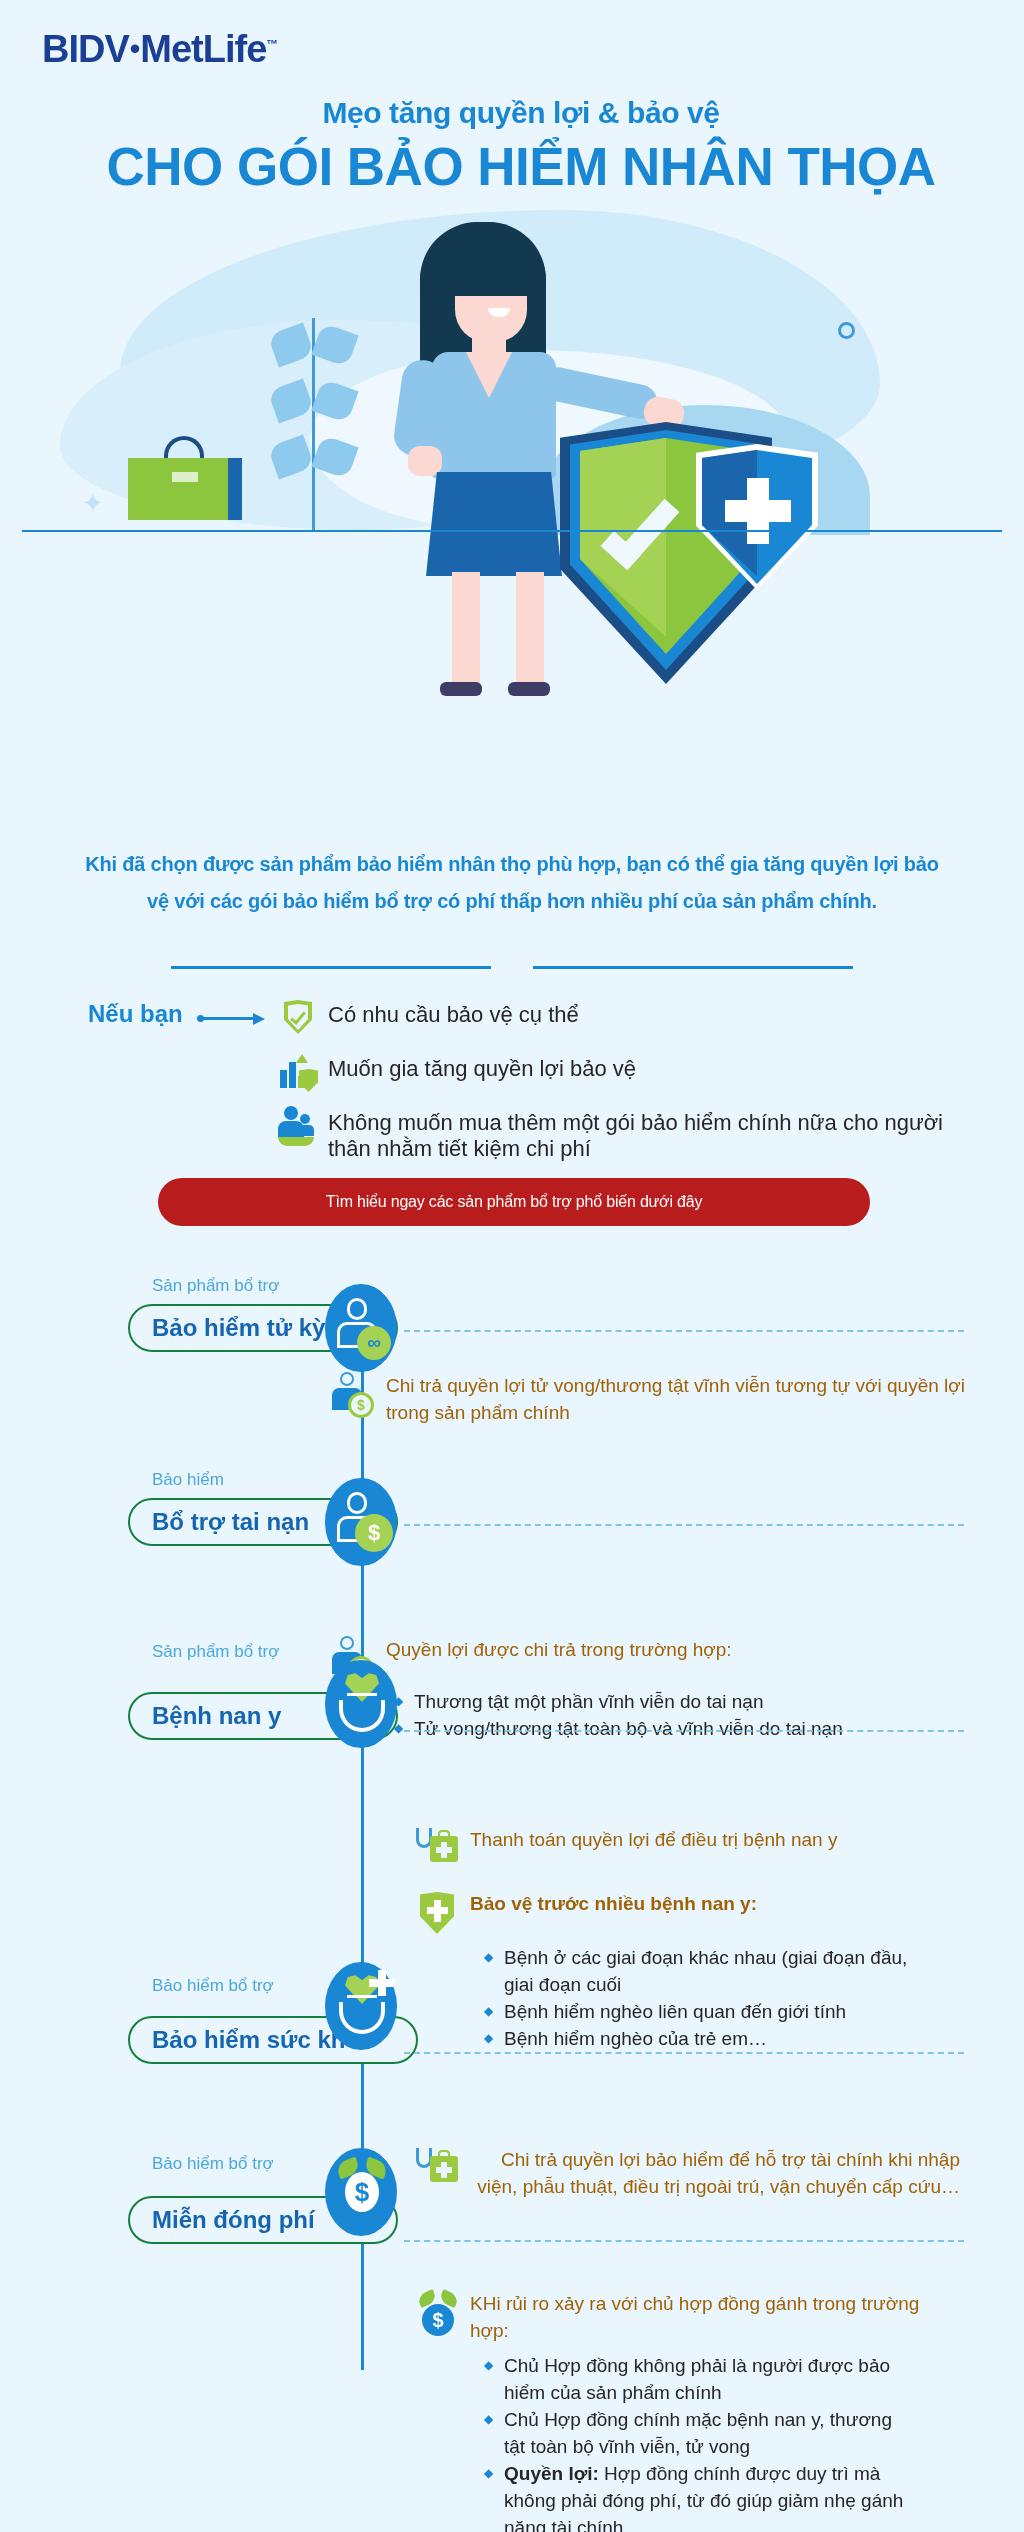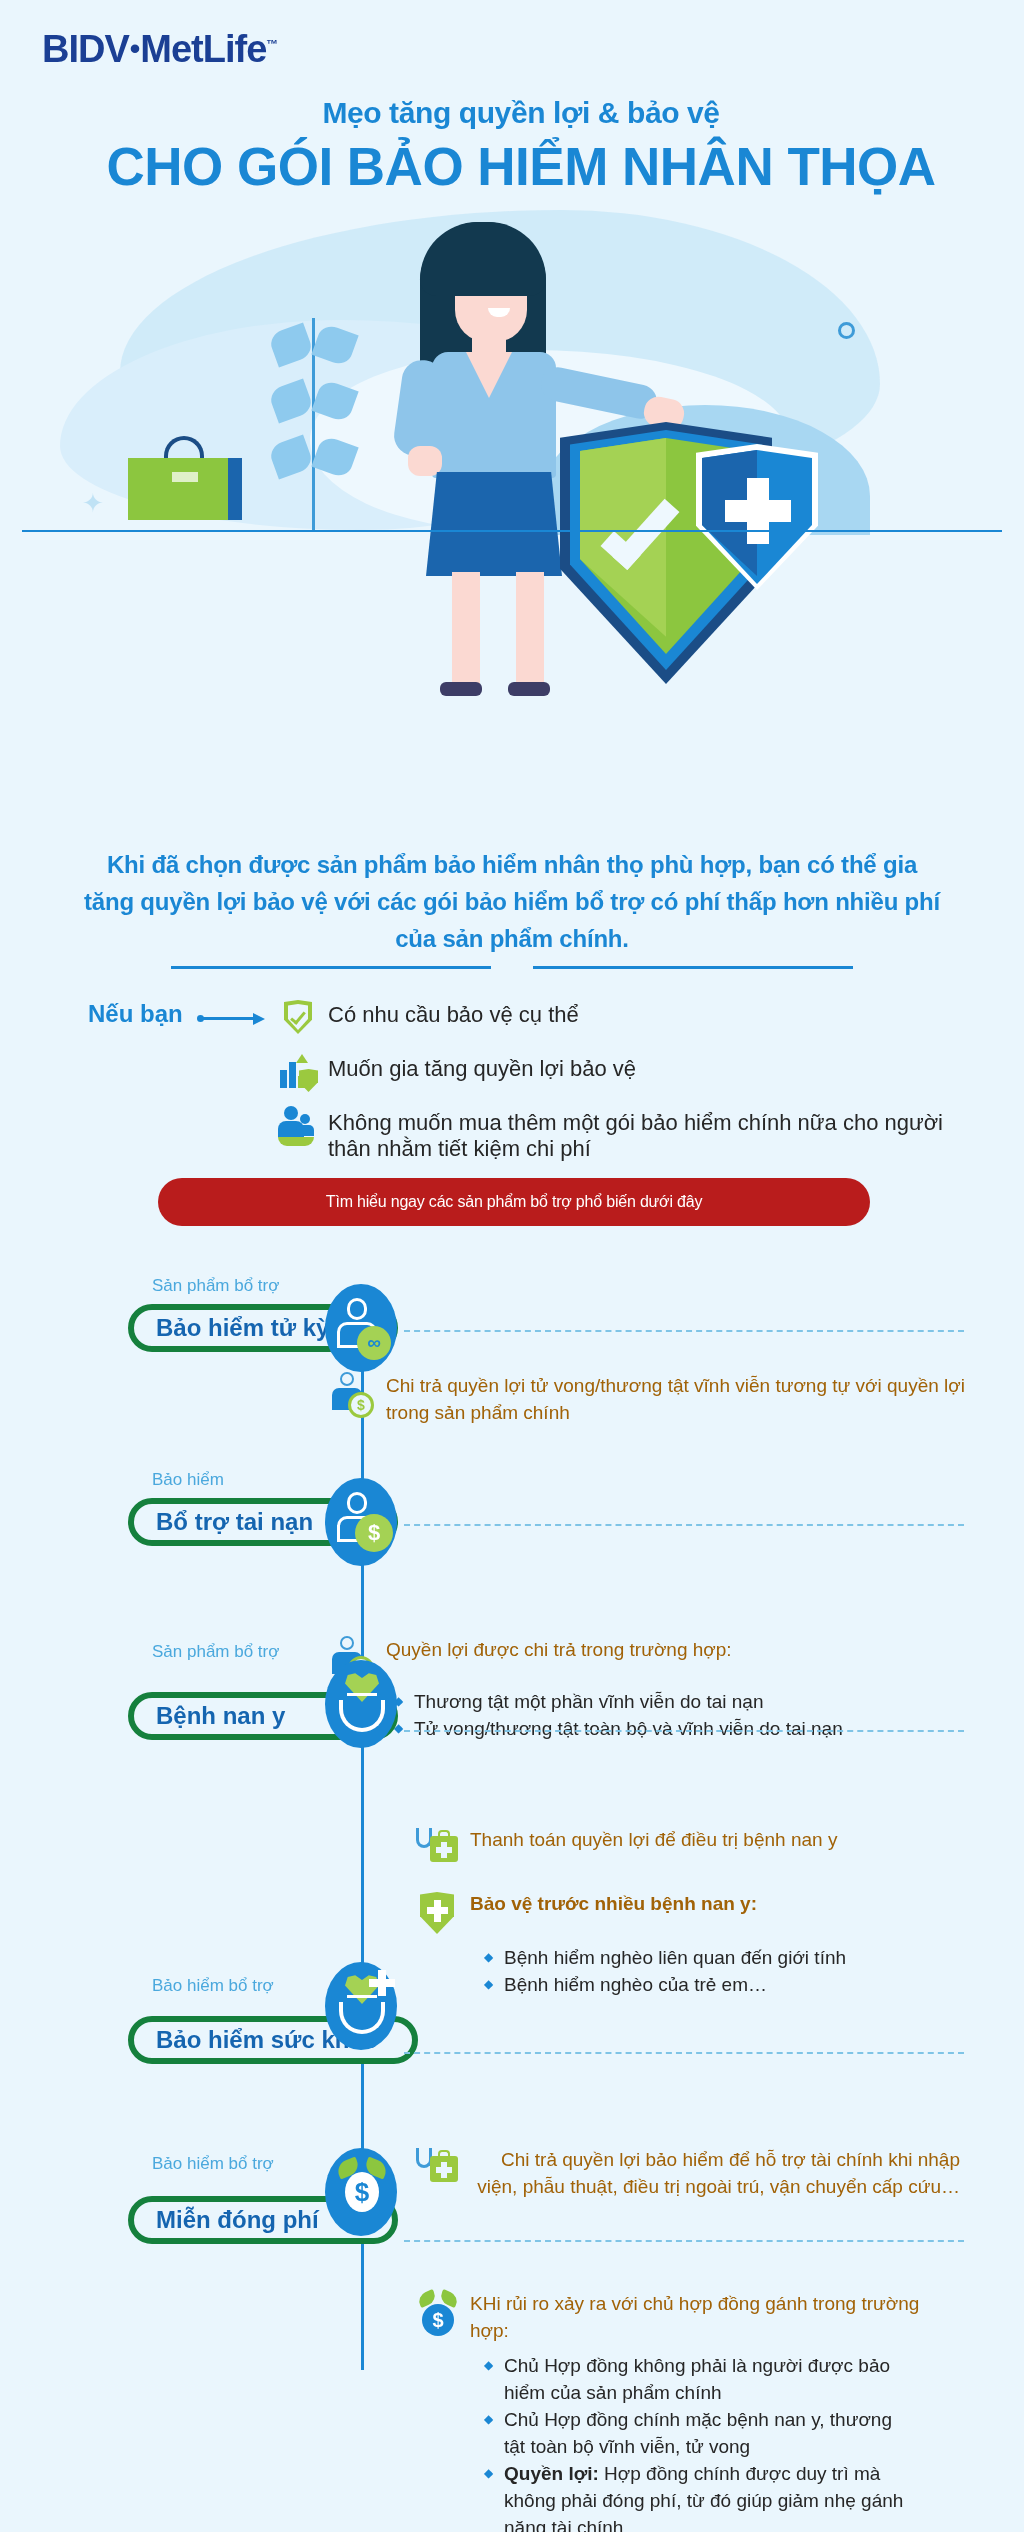--- a/index.html
+++ b/index.html
@@ -282,21 +282,21 @@
   
   .hr-top {
     position: absolute; left: 22px; top: 530px;
     width: 980px; height: 2px; background: #1a87d4;
   }
 
   
   .intro {
     position: absolute; left: 80px; top: 846px; width: 864px;
     text-align: center;
-    font-size: 24px;
+    font-size: 20px;
     line-height: 37px;
     font-weight: bold;
     color: #1a87d4;
     letter-spacing: -0.2px;
   }
   .intro-rules {
     position: absolute; top: 966px; left: 0; width: 1024px;
     display: flex; justify-content: center; gap: 42px;
   }
   .intro-rules span { display: block; width: 320px; height: 3px; background: #1a87d4; }
@@ -369,21 +369,21 @@
     width: 3px; height: 1070px; background: #1a87d4;
   }
   .tl-item { position: absolute; left: 0; width: 1024px; }
 
   .tl-kicker {
     position: absolute; font-size: 17px; color: #4aa8dd;
   }
   .pill {
     position: absolute;
     height: 48px;
-    border: 6px solid #15803d;
+    border: 2px solid #15803d;
     border-radius: 24px;
     background: #eaf6fd;
     display: flex; align-items: center;
     padding-left: 22px; padding-right: 54px;
     font-size: 24px; font-weight: bold; color: #1565b0;
     white-space: nowrap;
   }
   .node {
     position: absolute;
     width: 72px; height: 88px;
@@ -637,20 +637,21 @@
     <div class="detail" style="left:416px; top:1890px; width:580px; display:block;">
       <div style="display:flex; align-items:flex-start;">
         <span class="dico">
           <span class="di-shield-g"></span>
             <span class="di-shield-cv"></span>
             <span class="di-shield-ch"></span>
         </span>
         <span class="dtxt" style="font-weight:bold;">Bảo vệ trước nhiều bệnh nan y:</span>
       </div>
       <ul class="blist" style="margin-left:68px; margin-top:8px;">
+        <li style="max-width:430px">Bệnh ở các giai đoạn khác nhau (giai đoạn đầu, giai đoạn cuối</li>
         <li>Bệnh hiểm nghèo liên quan đến giới tính</li>
         <li>Bệnh hiểm nghèo của trẻ em…</li>
       </ul>
     </div>
   </div>
 
   <div class="tl-item">
     <div class="tl-kicker" style="left:152px; top:1976px;">Bảo hiểm bổ trợ</div>
     <div class="pill" style="left:128px; top:2016px; width:290px;">Bảo hiểm sức khỏe</div>
     <div class="node" style="left:325px; top:1962px;">

